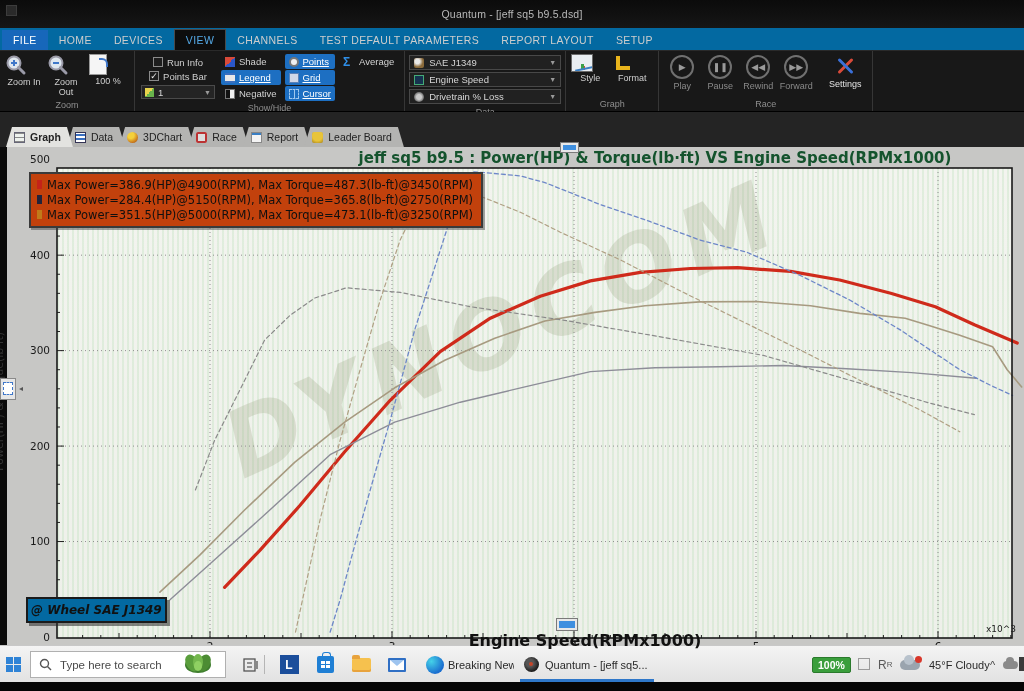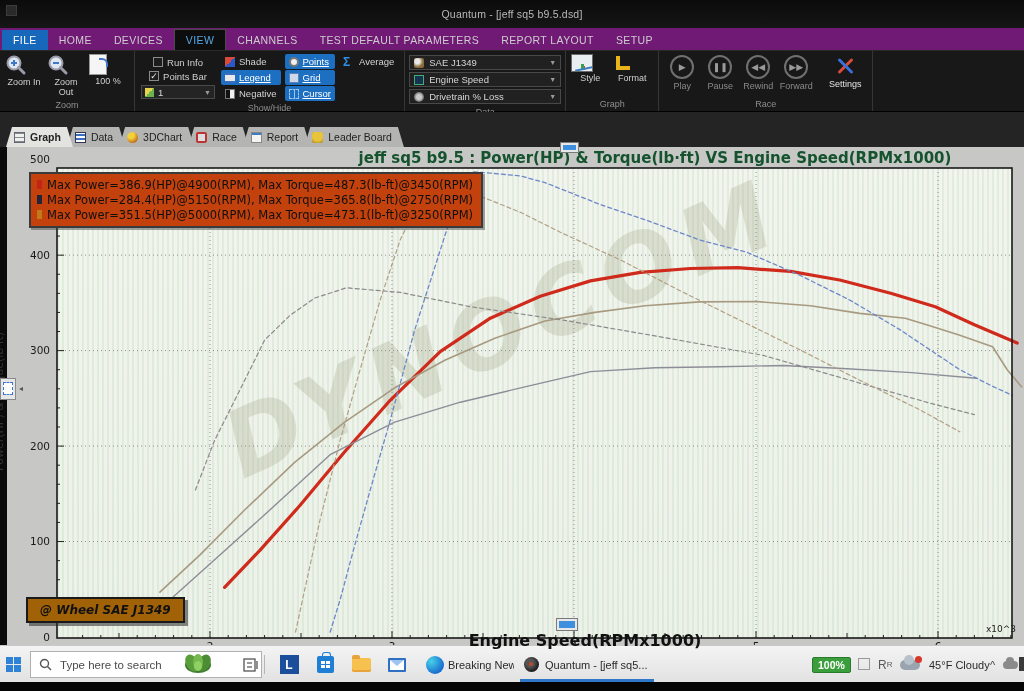--- a/index.html
+++ b/index.html
@@ -6,21 +6,21 @@
   html,body { background:#000; }
   .screen { position:relative; width:1024px; height:691px; overflow:hidden;
             font-family:"Liberation Sans", sans-serif; background:#000; }
 
   
   .titlebar { position:relative; height:28px; background:linear-gradient(#0b0b0b,#161616); }
   .titlebar .sysicon { position:absolute; left:6px; top:5px; width:11px; height:11px; background:#2a2a2a; border:1px solid #3c3c3c; }
   .titlebar .title { position:absolute; left:0; right:0; top:8px; text-align:center; font-size:10.5px; color:#b9b9b9; letter-spacing:.2px; }
 
   
-  .ribbon-tabs { height:22px; background:#701a75; display:flex; align-items:flex-end; padding-left:2px; }
+  .ribbon-tabs { height:22px; background:#0369a1; display:flex; align-items:flex-end; padding-left:2px; }
   .rtab { font-size:10.5px; color:#cdcdcd; padding:4px 11px 4px; letter-spacing:.4px; cursor:default; }
   .rtab.file { background:#1767ba; color:#fff; }
   .rtab.active { color:#55a9e6; background:#0d0d0d; border:1px solid #4a4a4a; border-bottom:none; }
 
   
   .ribbon { height:62px; background:#181818; display:flex; border-top:1px solid #2a2a2a; border-bottom:1px solid #000; }
   .rgroup { position:relative; display:flex; flex-direction:column; border-right:1px solid #363636; padding:2px 4px 0; }
   .rg-body { flex:1; display:flex; align-items:flex-start; }
   .rg-label { text-align:center; font-size:9px; color:#8f8f8f; padding:1px 0 2px; }
   .bigbtn { width:40px; display:flex; flex-direction:column; margin:1px 1px; }
@@ -103,39 +103,39 @@
   .plot-bg { position:absolute; left:57px; top:21px; width:955px; height:470px; background:
       repeating-linear-gradient(90deg, rgba(150,210,150,.20) 0 2px, rgba(255,252,255,.0) 2px 5px),
       linear-gradient(#f3f4ef,#eef0ea); z-index:1; }
   .watermark { position:absolute; left:230px; top:250px; font-size:92px; font-weight:bold; font-style:italic;
       color:rgba(150,158,122,.26); transform:rotate(-24deg); transform-origin:left center; letter-spacing:10px; z-index:2; white-space:nowrap; }
   svg.plot { position:absolute; left:0; top:0; z-index:3; }
   .legend-box { position:absolute; left:29px; top:25px; background:#c2410c; border:2px solid #3a3a3a; padding:3px 8px 4px 6px; z-index:4; box-shadow:2px 2px 0 rgba(60,60,60,.45); }
   .leg-row { display:flex; align-items:center; height:15px; }
   .leg-marker { width:5px; height:9px; margin-right:5px; flex:0 0 auto; }
   .leg-text { font-size:11.5px; color:#101010; white-space:nowrap; }
-  .wheel-badge { position:absolute; left:26px; top:450px; background:#a16207; border:2px solid #1a1a1a; box-shadow:3px 3px 0 rgba(40,40,40,.55); padding:4px 12px; font-size:12px; font-weight:bold; font-style:italic; color:#111; z-index:4; }
+  .wheel-badge { position:absolute; left:26px; top:450px; background:#0369a1; border:2px solid #1a1a1a; box-shadow:3px 3px 0 rgba(40,40,40,.55); padding:4px 3px; font-size:12px; font-weight:bold; font-style:italic; color:#111; z-index:4; }
   .x-axis-label { position:absolute; left:455px; top:484px; width:260px; text-align:center; font-size:16px; font-weight:bold; color:#111; z-index:4; white-space:nowrap; }
   .x-exp { position:absolute; left:986px; top:477px; font-size:9px; color:#222; z-index:4; }
   .y-axis-label { position:absolute; left:-116px; top:248px; width:230px; text-align:center; transform:rotate(-90deg); font-size:11px; color:#333; z-index:6; white-space:nowrap; }
   .cursor-handle { position:absolute; width:19px; height:11px; background:#e8e8e8; border:1px solid #7a7a7a; z-index:7; }
   .cursor-handle .fill { position:absolute; left:2px; top:2px; right:2px; bottom:2px; background:#3f8fdf; }
   .cursor-top { left:560px; top:-5px; }
   .cursor-bottom { left:556px; top:471px; width:22px; height:13px; }
   .mini-widget { position:absolute; left:0; top:231px; width:16px; height:22px; background:#e6e6e6; border:1px solid #8a8a8a; z-index:6; }
   .mini-widget .inner { position:absolute; left:2px; top:3px; width:10px; height:13px; border:1px dashed #3f77c9; background:#fff; }
   .mini-widget:after { content:"◂"; position:absolute; right:-8px; top:5px; font-size:8px; color:#555; }
 
   
   .taskbar { position:relative; height:37px; background:linear-gradient(#f4f4f4,#e2e2e2); border-top:1px solid #c8c8c8; }
   .tb { position:absolute; top:0; height:37px; display:flex; align-items:center; }
   .start-btn { left:6px; }
   .winlogo { width:15px; height:15px; display:grid; grid-template-columns:7px 7px; grid-template-rows:7px 7px; gap:1px; }
   .winlogo span { background:#2f83d6; }
-  .search-box { position:absolute; left:30px; top:5px; width:232px; height:27px; background:#fff; border:1px solid #b0b0b0; display:flex; align-items:center; padding:0 8px; }
+  .search-box { position:absolute; left:30px; top:5px; width:196px; height:27px; background:#fff; border:1px solid #b0b0b0; display:flex; align-items:center; padding:0 8px; }
   .search-box .sglyph { margin-right:8px; }
   .search-text { font-size:11.5px; color:#4a4a4a; white-space:nowrap; }
   .plant { left:182px; }
   .tbicon { width:26px; justify-content:center; }
   .sepline { position:absolute; left:264px; top:9px; width:1px; height:19px; background:#b5b5b5; }
   .ltile { width:19px; height:19px; background:#1b4e9b; color:#fff; font-weight:bold; font-size:12px; display:flex; align-items:center; justify-content:center; }
   .storeicon { width:17px; height:17px; background:#1f7fd4; border-radius:2px; position:relative; }
   .storeicon:before { content:""; position:absolute; left:5px; top:-4px; width:7px; height:5px; border:1.5px solid #1f7fd4; border-bottom:none; border-radius:3px 3px 0 0; }
   .storeicon:after { content:""; position:absolute; left:4px; top:5px; width:9px; height:7px;
       background:linear-gradient(#fff,#fff) 0 0/4px 3px no-repeat, linear-gradient(#fff,#fff) 5px 0/4px 3px no-repeat,

